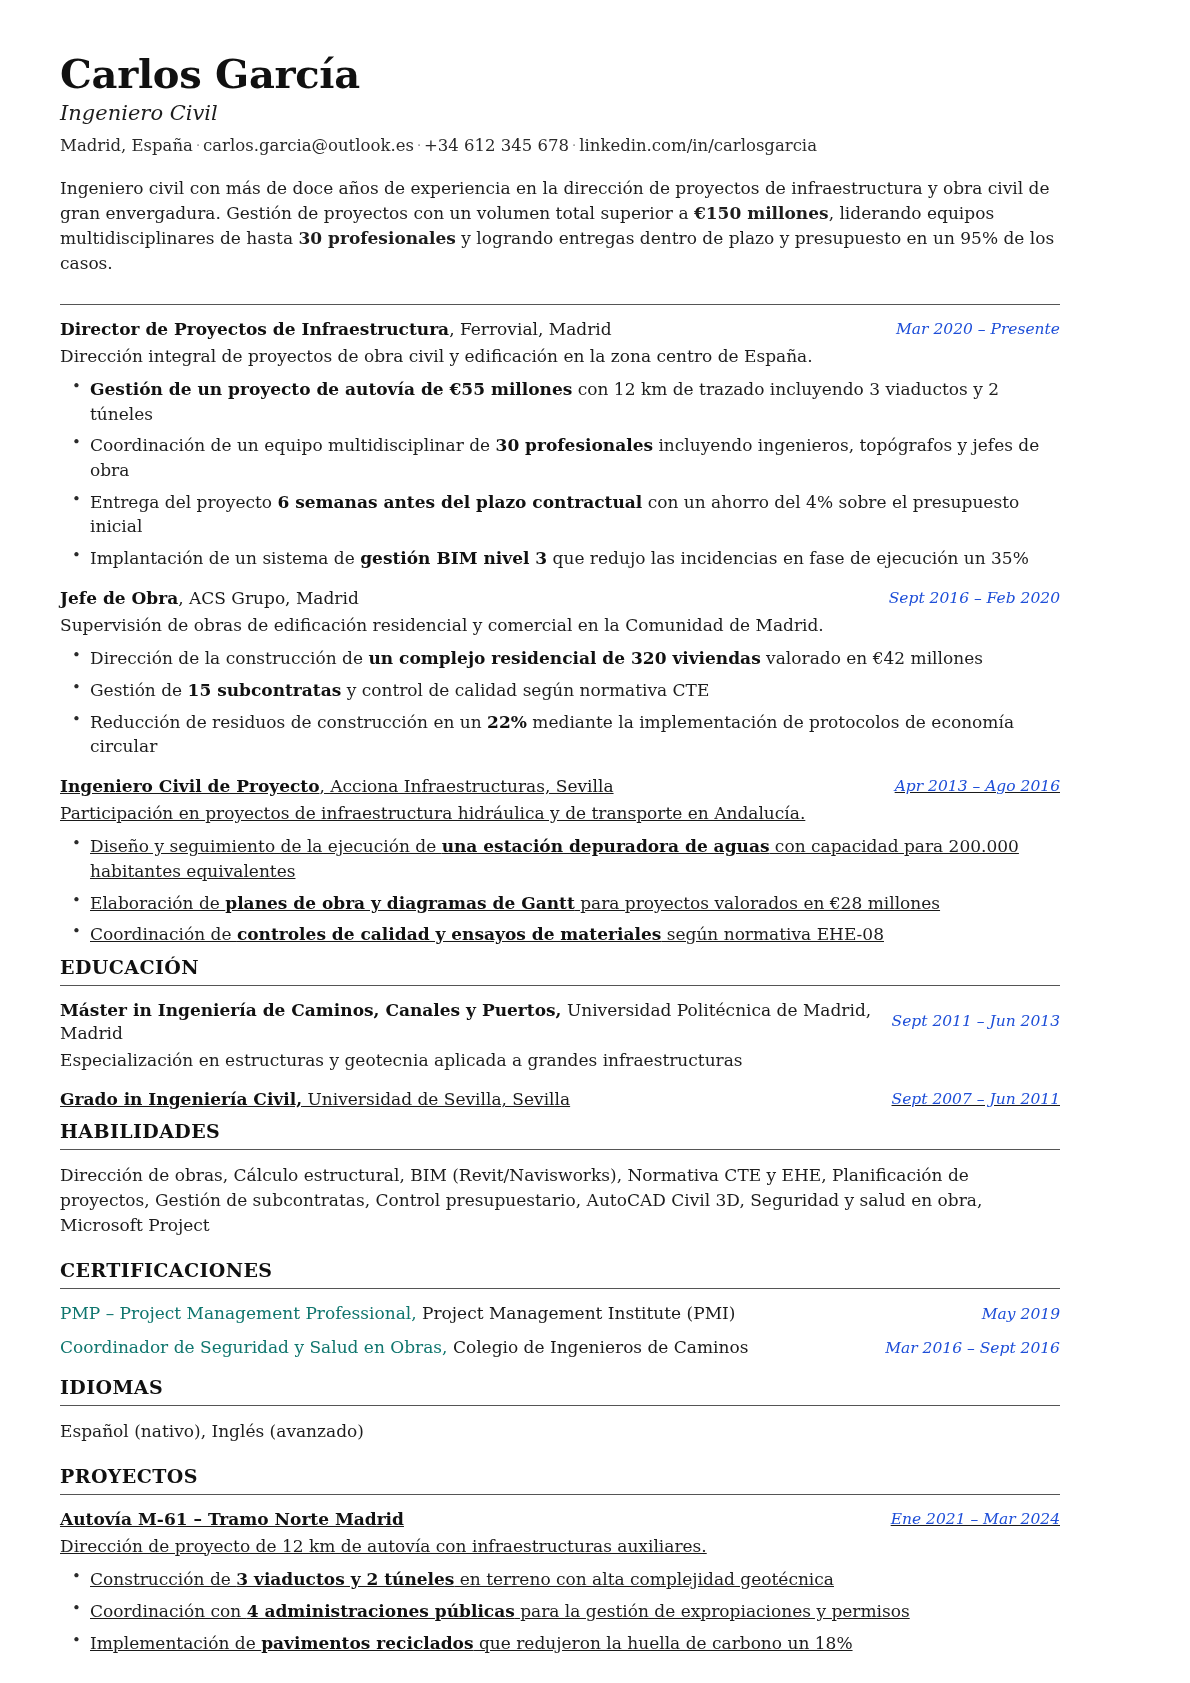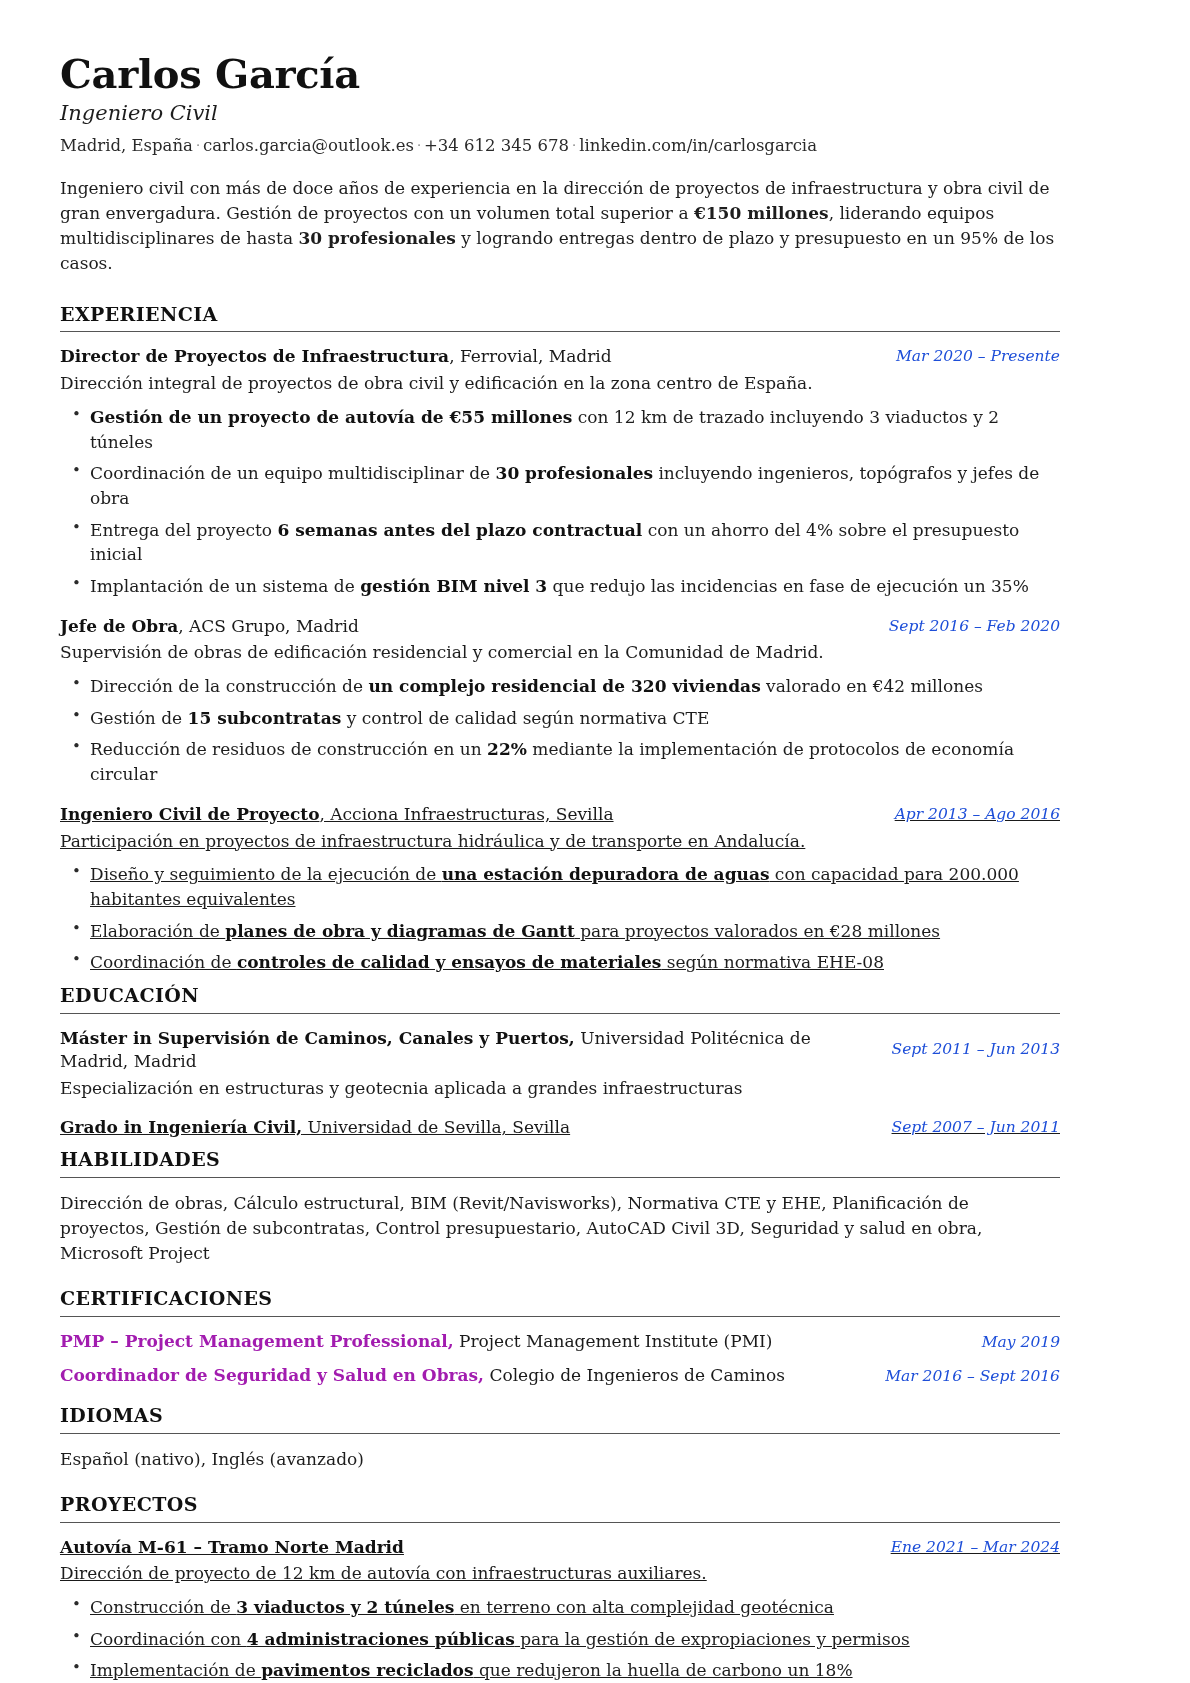--- a/index.html
+++ b/index.html
@@ -151,39 +151,38 @@
   .cert-row {
     display: flex;
     align-items: baseline;
     justify-content: space-between;
     gap: 18px;
     font-size: 17px;
     line-height: 1.35;
     margin-bottom: 11px;
   }
   .cert-row:last-child { margin-bottom: 2px; }
-  .cert-name b { font-weight: 700; color: #a21caf; text-align: center; }
+  .cert-name b { font-weight: 400; color: #0f766e; text-align: center; }
   .spacer-sm { height: 10px; }
 </style>
 </head>
 <body>
 
 <div class="page">
 
   <div>
     <h1 class="name">Carlos García</h1>
     <div class="headline">Ingeniero Civil</div>
     <div class="contact">
       <span>Madrid, España</span><span class="sep">·</span><span>carlos.garcia@outlook.es</span><span class="sep">·</span><span>+34 612 345 678</span><span class="sep">·</span><span>linkedin.com/in/carlosgarcia</span>
     </div>
     <p class="summary">Ingeniero civil con más de doce años de experiencia en la dirección de proyectos de infraestructura y obra civil de gran envergadura. Gestión de proyectos con un volumen total superior a <b>€150 millones</b>, liderando equipos multidisciplinares de hasta <b>30 profesionales</b> y logrando entregas dentro de plazo y presupuesto en un 95% de los casos.</p>
   </div>
 
   <div class="section">
-    <div class="section-title">EXPERIENCIA</div>
     <hr class="rule">
     <div>
         <div class="entry">
           <div class="entry-head">
             <div class="entry-title"><b>Director de Proyectos de Infraestructura</b>, Ferrovial, Madrid</div>
             <div class="entry-date">Mar 2020 – Presente</div>
           </div>
           <div class="entry-desc">Dirección integral de proyectos de obra civil y edificación en la zona centro de España.</div>
           <ul class="bullets">
             <li><b>Gestión de un proyecto de autovía de €55 millones</b> con 12 km de trazado incluyendo 3 viaductos y 2 túneles</li>
@@ -218,21 +217,21 @@
         </div>
       </div>
   </div>
 
   <div class="section">
     <div class="section-title">EDUCACIÓN</div>
     <hr class="rule">
     <div>
         <div class="entry">
           <div class="entry-head">
-            <div class="entry-title"><b>Máster in Supervisión de Caminos, Canales y Puertos,</b> Universidad Politécnica de Madrid, Madrid</div>
+            <div class="entry-title"><b>Máster in Ingeniería de Caminos, Canales y Puertos,</b> Universidad Politécnica de Madrid, Madrid</div>
             <div class="entry-date">Sept 2011 – Jun 2013</div>
           </div>
           <div class="entry-desc">Especialización en estructuras y geotecnia aplicada a grandes infraestructuras</div>
         </div>
         <div class="entry">
           <div class="entry-head">
             <div class="entry-title"><b>Grado in Ingeniería Civil,</b> Universidad de Sevilla, Sevilla</div>
             <div class="entry-date">Sept 2007 – Jun 2011</div>
           </div>
         </div>

